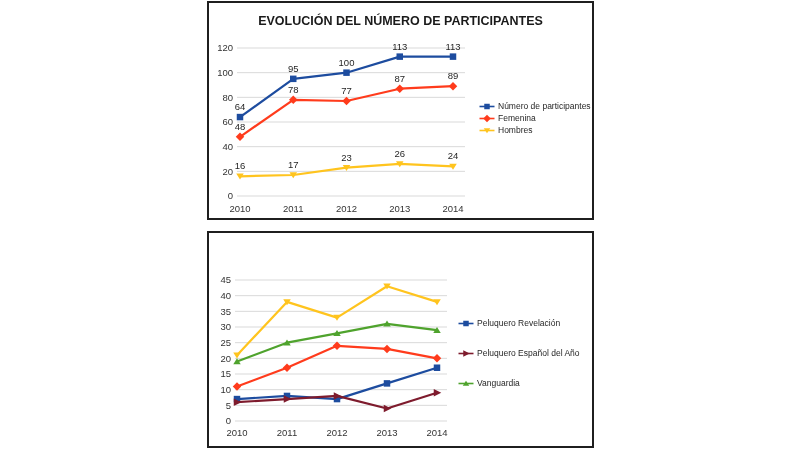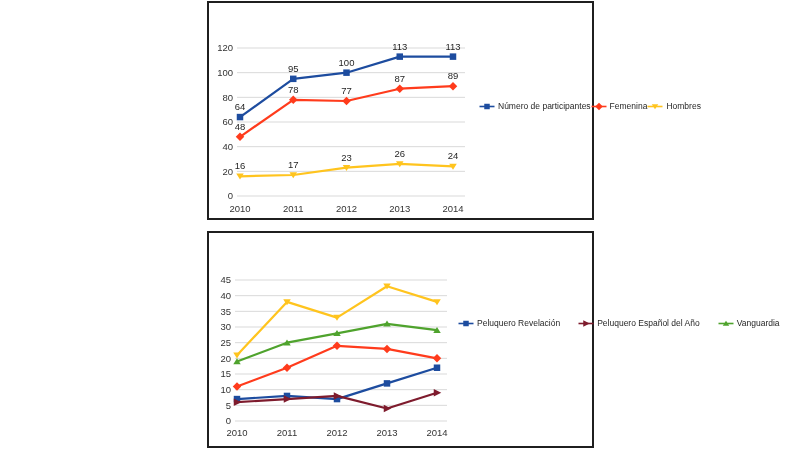--- a/index.html
+++ b/index.html
@@ -2,21 +2,21 @@
 <html><head>
 <meta charset="utf-8">
 <style>
   html,body{margin:0;padding:0;background:#ffffff;}
   body{width:800px;height:452px;position:relative;font-family:"Liberation Sans",sans-serif;overflow:hidden;}
   .chart-box{position:absolute;left:207px;width:387px;background:#ffffff;border:2px solid #1f1f1f;box-sizing:border-box;}
   .chart-box-top{top:1px;height:219px;}
   .chart-box-bottom{top:231px;height:217px;}
   .chart-title{position:absolute;top:11px;left:0;right:0;text-align:center;font-size:12.5px;font-weight:bold;color:#1a1a1a;white-space:nowrap;}
   .chart-svg{position:absolute;left:0;top:0;width:100%;height:100%;}
-  .legend{position:absolute;display:flex;flex-direction:row;justify-content:flex-end;}
+  .legend{position:absolute;display:flex;flex-direction:column;justify-content:flex-end;}
   .legend-top{left:270px;top:97px;}
   .legend-bottom{left:249px;top:84px;gap:18px;}
   .legend-item{display:flex;align-items:center;height:12px;gap:3px;white-space:nowrap;}
   .legend-label{font-size:8.5px;color:#262626;}
   .legend-marker{width:16px;height:9px;flex:0 0 16px;}
   svg text{font-family:"Liberation Sans",sans-serif;}
 </style>
 </head>
 <body>
 
@@ -68,20 +68,21 @@
       <text x="31" y="166.26666666666665" text-anchor="middle" font-size="9.5" fill="#262626">16</text>
       <path d="M80.5,169.28333333333333L88,169.28333333333333L84.25,175.28333333333333z" fill="#FFC41E"></path>
       <text x="84.25" y="165.03333333333333" text-anchor="middle" font-size="9.5" fill="#262626">17</text>
       <path d="M133.75,161.88333333333333L141.25,161.88333333333333L137.5,167.88333333333333z" fill="#FFC41E"></path>
       <text x="137.5" y="157.63333333333333" text-anchor="middle" font-size="9.5" fill="#262626">23</text>
       <path d="M187,158.18333333333334L194.5,158.18333333333334L190.75,164.18333333333334z" fill="#FFC41E"></path>
       <text x="190.75" y="153.93333333333334" text-anchor="middle" font-size="9.5" fill="#262626">26</text>
       <path d="M240.25,160.65L247.75,160.65L244,166.65z" fill="#FFC41E"></path>
       <text x="244" y="156.4" text-anchor="middle" font-size="9.5" fill="#262626">24</text>
     </svg>
+  <div class="chart-title">EVOLUCIÓN DEL NÚMERO DE PARTICIPANTES</div>
   <div class="legend legend-top">
     <div class="legend-item">
       <svg class="legend-marker" viewBox="0 0 16 9">
           <line x1="0.5" y1="4.5" x2="15.5" y2="4.5" stroke="#1D4C9F" stroke-width="1.6"></line>
           <path d="M5.25,1.75h5.5v5.5h-5.5z" fill="#1D4C9F"></path>
         </svg>
       <span class="legend-label">Número de participantes</span>
     </div>
     <div class="legend-item">
       <svg class="legend-marker" viewBox="0 0 16 9">

